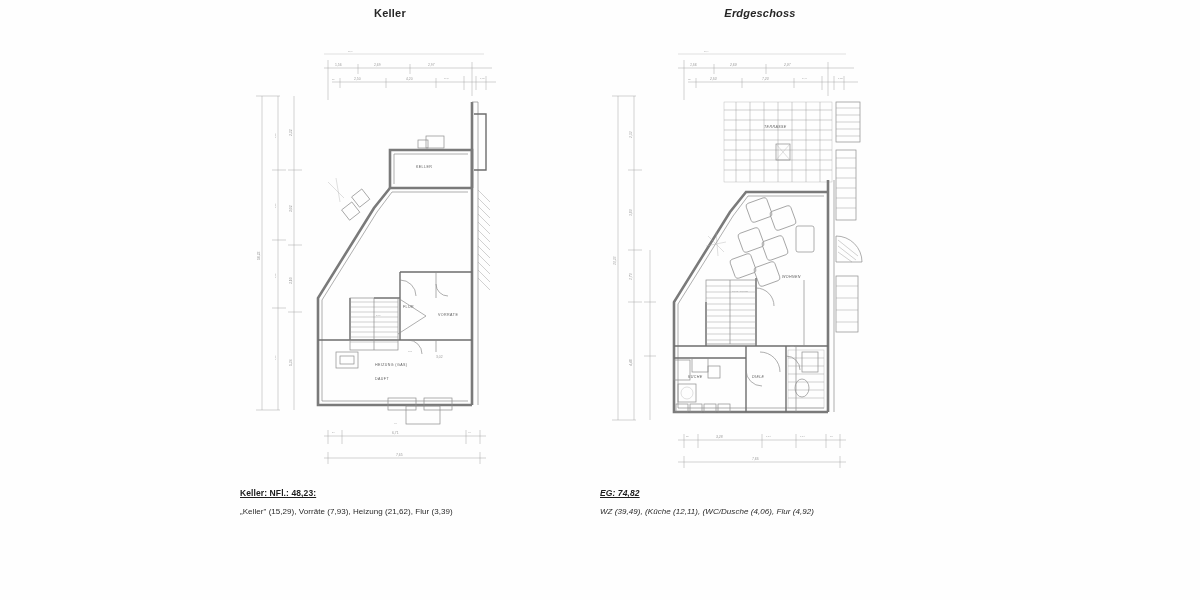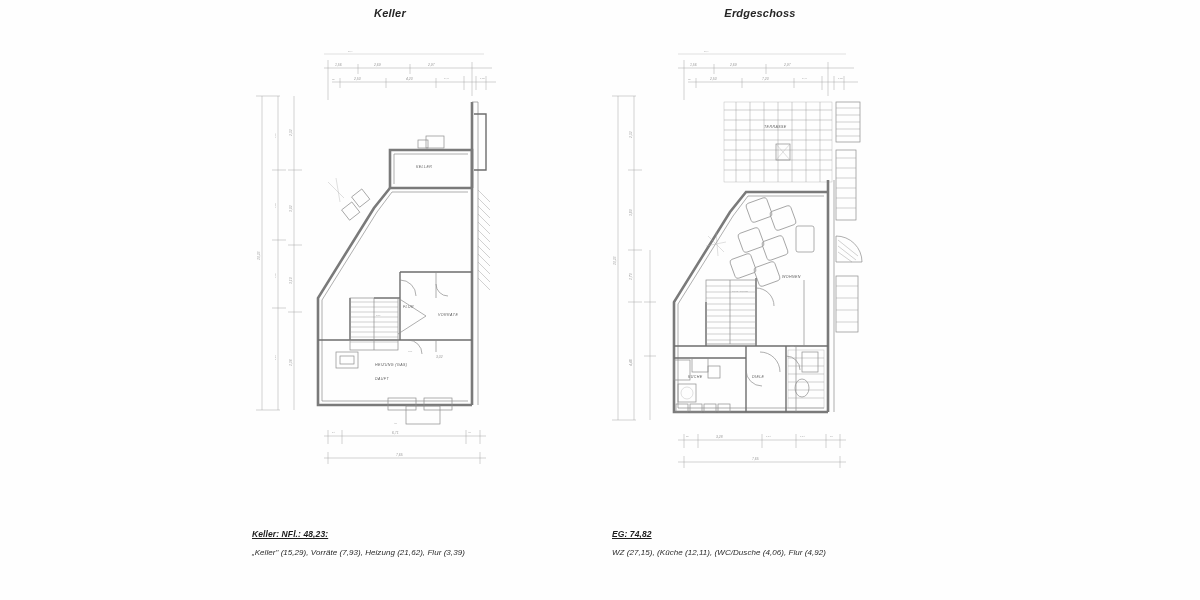--- a/index.html
+++ b/index.html
@@ -8,35 +8,35 @@
     background:#ffffff;
     font-family:"Liberation Sans", sans-serif;
     color:#2b2b2b;
     overflow:hidden;
     position:relative;
   }
   .page{position:absolute;inset:0;background:#fefefe;}
 
   
   .plan{position:absolute;top:0;height:600px;}
-  #plan-keller{left:240px;width:300px;font-style:italic;}
+  #plan-keller{left:240px;width:300px;}
   #plan-eg{left:600px;width:320px;font-style:italic;}
 
   .plan-title{
     position:absolute;top:7px;left:0;width:100%;
     text-align:center;font-size:11px;font-weight:bold;
     color:#262626;letter-spacing:.2px;
   }
 
   
   .canvas{position:absolute;top:40px;left:0;width:100%;height:440px;}
   .canvas svg{display:block;width:100%;height:100%;}
 
   
-  .caption{position:absolute;left:12px;width:300px;margin-top:41px;}
+  .caption{position:absolute;left:0;width:300px;}
   #cap-keller{top:488px;}
   #cap-eg{top:488px;}
   .cap-head{
     font-size:8.5px;font-weight:bold;color:#1d1d1d;
     text-decoration:underline;letter-spacing:.1px;white-space:nowrap;
   }
   .cap-body{
     margin-top:9px;font-size:8px;color:#2a2a2a;
     letter-spacing:.05px;white-space:nowrap;
   }
@@ -431,17 +431,17 @@
           <line class="ln-dim" x1="84" y1="416" x2="84" y2="428"></line>
           <line class="ln-dim" x1="240" y1="416" x2="240" y2="428"></line>
           <text class="dm" x="152" y="420">7,65</text>
         </g>
 
       </svg>
     </div>
 
     <div class="caption" id="cap-eg">
       <div class="cap-head">EG: 74,82</div>
-      <div class="cap-body">WZ (27,15), (Küche (12,11), (WC/Dusche (4,06), Flur (4,92)</div>
+      <div class="cap-body">WZ (39,49), (Küche (12,11), (WC/Dusche (4,06), Flur (4,92)</div>
     </div>
   </div>
 
 </div>
 
 </body></html>

